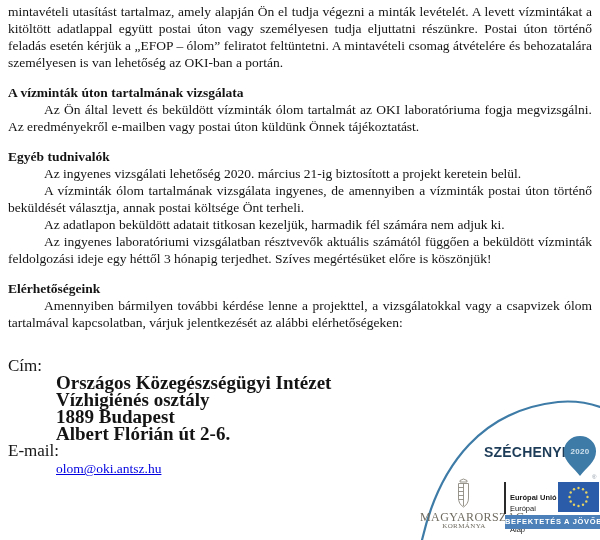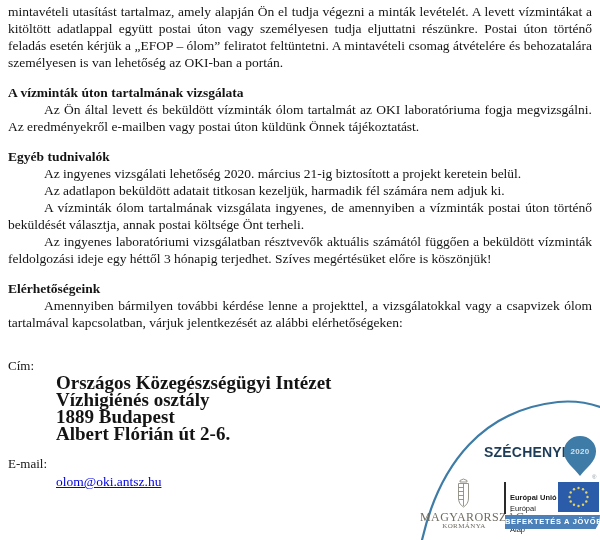--- a/index.html
+++ b/index.html
@@ -5,43 +5,42 @@
   html,body{margin:0;padding:0;background:#fff;}
   .page{
     position:relative;
     width:600px;height:540px;
     background:#ffffff;
     overflow:hidden;
     font-family:"Liberation Serif","DejaVu Serif",serif;
     color:#141414;
     box-sizing:border-box;
     padding:3px 8px 0 8px;
-    border-radius:25px;
   }
   .body-text{
     margin:0;
     font-size:13.5px;
     line-height:17px;
     text-align:justify;
     text-indent:36px;
   }
   .body-text.no-indent{text-indent:0;}
   .section-heading{
     margin:13px 0 0 0;
     font-size:13.5px;
     line-height:17px;
     font-weight:bold;
   }
   .contact-block{margin-top:26px;}
   .contact-label{
     margin:0;
-    font-size:13px;
-    line-height:17px;
-  }
-  .contact-label.email{margin-top:13px;}
+    font-size:17px;
+    line-height:17px;
+  }
+  .contact-label.email{margin-top:0;}
   .address-line{
     margin:0 0 0 48px;
     font-size:19px;
     line-height:17px;
     font-weight:bold;
   }
   .email-link{
     display:inline-block;
     margin-left:48px;
     font-size:13.5px;
@@ -114,22 +113,22 @@
 
 <div class="page">
 
   <p class="body-text no-indent">mintavételi utasítást tartalmaz, amely alapján Ön el tudja végezni a minták levételét. A levett vízmintákat a kitöltött adatlappal együtt postai úton vagy személyesen tudja eljuttatni részünkre. Postai úton történő feladás esetén kérjük a „EFOP – ólom” feliratot feltüntetni. A mintavételi csomag átvételére és behozatalára személyesen is van lehetőség az OKI-ban a portán.</p>
 
   <p class="section-heading">A vízminták úton tartalmának vizsgálata</p>
   <p class="body-text">Az Ön által levett és beküldött vízminták ólom tartalmát az OKI laboratóriuma fogja megvizsgálni. Az eredményekről e-mailben vagy postai úton küldünk Önnek tájékoztatást.</p>
 
   <p class="section-heading">Egyéb tudnivalók</p>
   <p class="body-text">Az ingyenes vizsgálati lehetőség 2020. március 21-ig biztosított a projekt keretein belül.</p>
+  <p class="body-text">A vízminták ólom tartalmának vizsgálata ingyenes, de amennyiben a vízminták postai úton történő beküldését választja, annak postai költsége Önt terheli.</p>
   <p class="body-text">Az adatlapon beküldött adatait titkosan kezeljük, harmadik fél számára nem adjuk ki.</p>
-  <p class="body-text">A vízminták ólom tartalmának vizsgálata ingyenes, de amennyiben a vízminták postai úton történő beküldését választja, annak postai költsége Önt terheli.</p>
   <p class="body-text">Az ingyenes laboratóriumi vizsgálatban résztvevők aktuális számától függően a beküldött vízminták feldolgozási ideje egy héttől 3 hónapig terjedhet. Szíves megértésüket előre is köszönjük!</p>
 
   <p class="section-heading">Elérhetőségeink</p>
   <p class="body-text">Amennyiben bármilyen további kérdése lenne a projekttel, a vizsgálatokkal vagy a csapvizek ólom tartalmával kapcsolatban, várjuk jelentkezését az alábbi elérhetőségeken:</p>
 
   <div class="contact-block">
     <p class="contact-label">Cím:</p>
     <p class="address-line">Országos Közegészségügyi Intézet</p>
     <p class="address-line">Vízhigiénés osztály</p>
     <p class="address-line">1889 Budapest</p>

